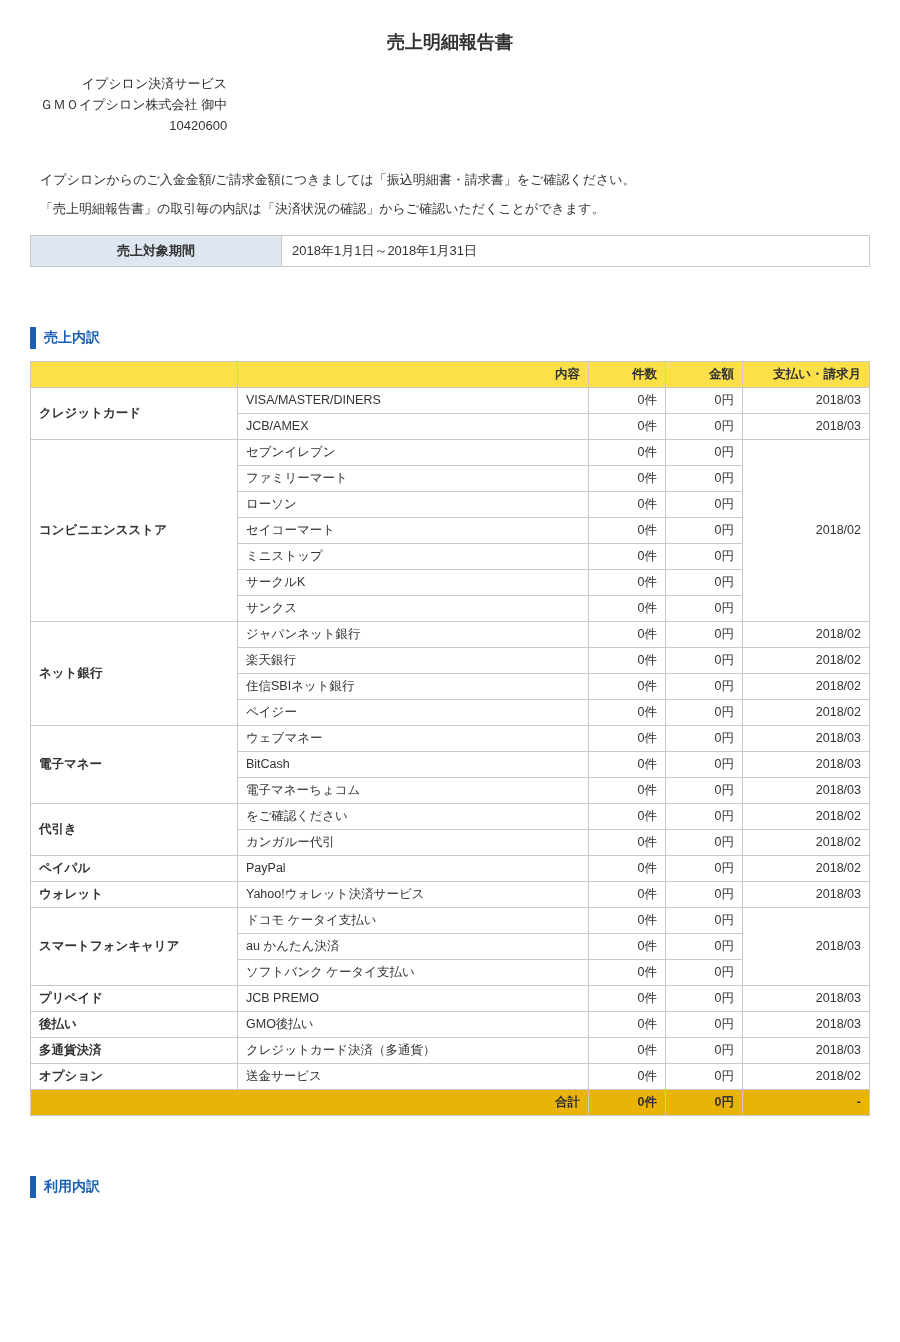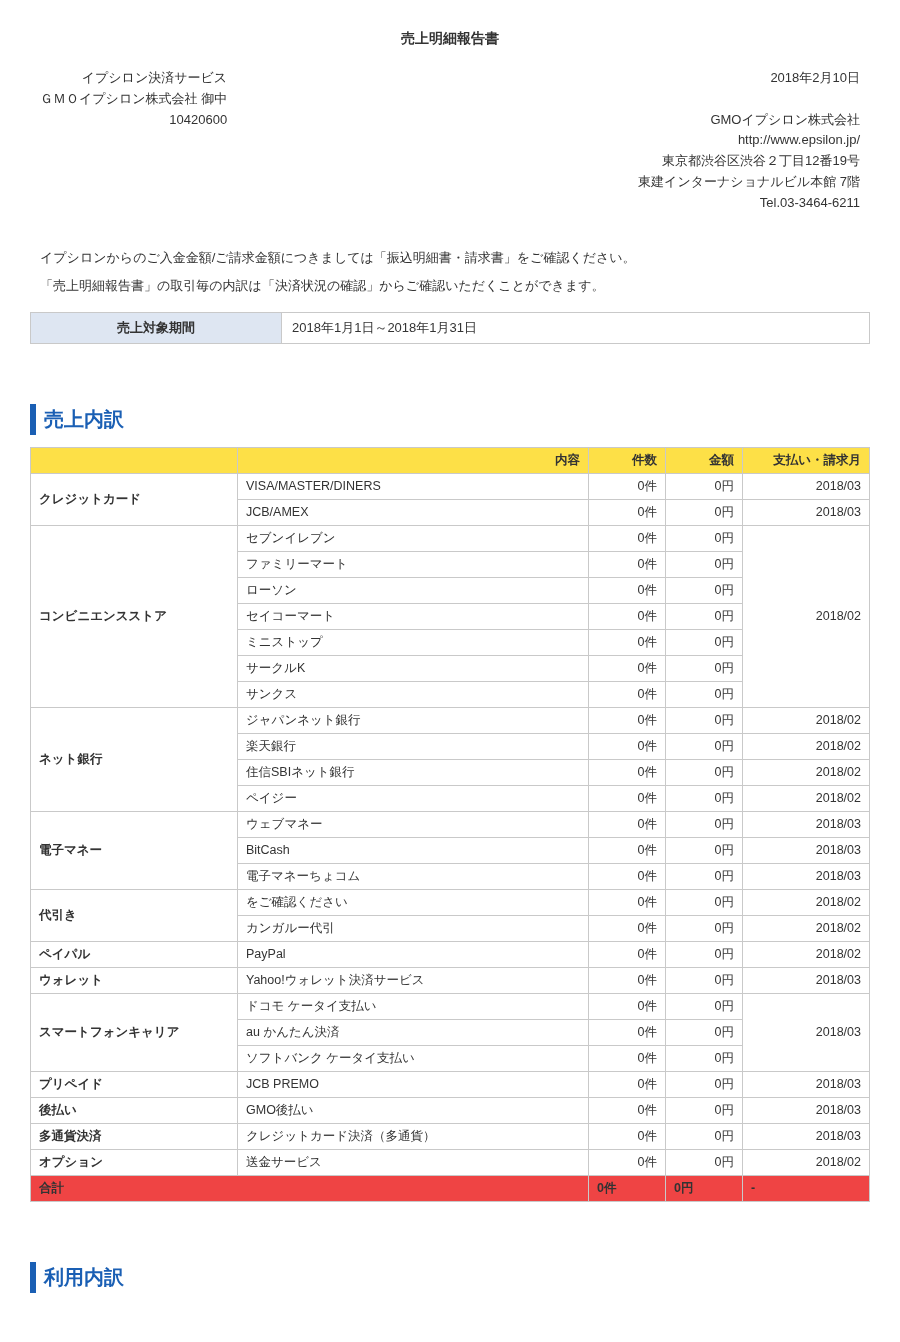--- a/index.html
+++ b/index.html
@@ -6,21 +6,21 @@
     font-family: "MS PGothic", "Hiragino Kaku Gothic Pro", Meiryo, sans-serif;
     font-size: 13px;
     color: #333;
     margin: 0;
     padding: 20px 30px;
     background: #fff;
     width: 840px;
   }
   h1.title {
     text-align: center;
-    font-size: 14px;
+    font-size: 18px;
     font-weight: bold;
     margin: 10px 0 20px;
   }
   .header-block {
     display: flex;
     justify-content: space-between;
     padding: 0 10px;
     text-align: right;
   }
   .header-left, .header-right {
@@ -43,21 +43,21 @@
   .summary-table th {
     background: #dee6f2;
     font-weight: bold;
     text-align: center;
     width: 230px;
   }
   .summary-table td.right { text-align: right; }
   .section-title {
     border-left: 6px solid #1a5fb4;
     color: #1a5fb4;
-    font-size: 20px;
+    font-size: 14px;
     font-weight: bold;
     padding: 2px 8px;
     margin: 60px 0 12px;
   }
   .sales-table th, .sales-table td {
     border: 1px solid #c9c9c9;
     padding: 4px 8px;
     font-size: 12.5px;
   }
   .sales-table thead th {
@@ -67,43 +67,34 @@
   }
   .sales-table .cat {
     font-weight: bold;
     width: 190px;
     padding-left: 8px;
   }
   .sales-table .num { text-align: right; width: 60px; }
   .sales-table .month { text-align: right; width: 110px; }
   .sales-table tfoot td {
     font-weight: bold;
-    text-align: left;
-    background: #ef4444;
+    text-align: right;
+    background: #eab308;
   }
 </style>
 </head>
 <body>
 
 <h1 class="title">売上明細報告書</h1>
 
 <div class="header-block">
   <div class="header-left">
     <div>イプシロン決済サービス</div>
     <div>ＧＭＯイプシロン株式会社 御中</div>
     <div>10420600</div>
-  </div>
-  <div class="header-right">
-    <div>2018年2月10日</div>
-    <br>
-    <div>GMOイプシロン株式会社</div>
-    <div>http://www.epsilon.jp/</div>
-    <div>東京都渋谷区渋谷２丁目12番19号</div>
-    <div>東建インターナショナルビル本館 7階</div>
-    <div>Tel.03-3464-6211</div>
   </div>
 </div>
 
 <div class="notes">
   <div>イプシロンからのご入金金額/ご請求金額につきましては「振込明細書・請求書」をご確認ください。</div>
   <div>「売上明細報告書」の取引毎の内訳は「決済状況の確認」からご確認いただくことができます。</div>
 </div>
 
 <table class="summary-table">
   <tbody>

